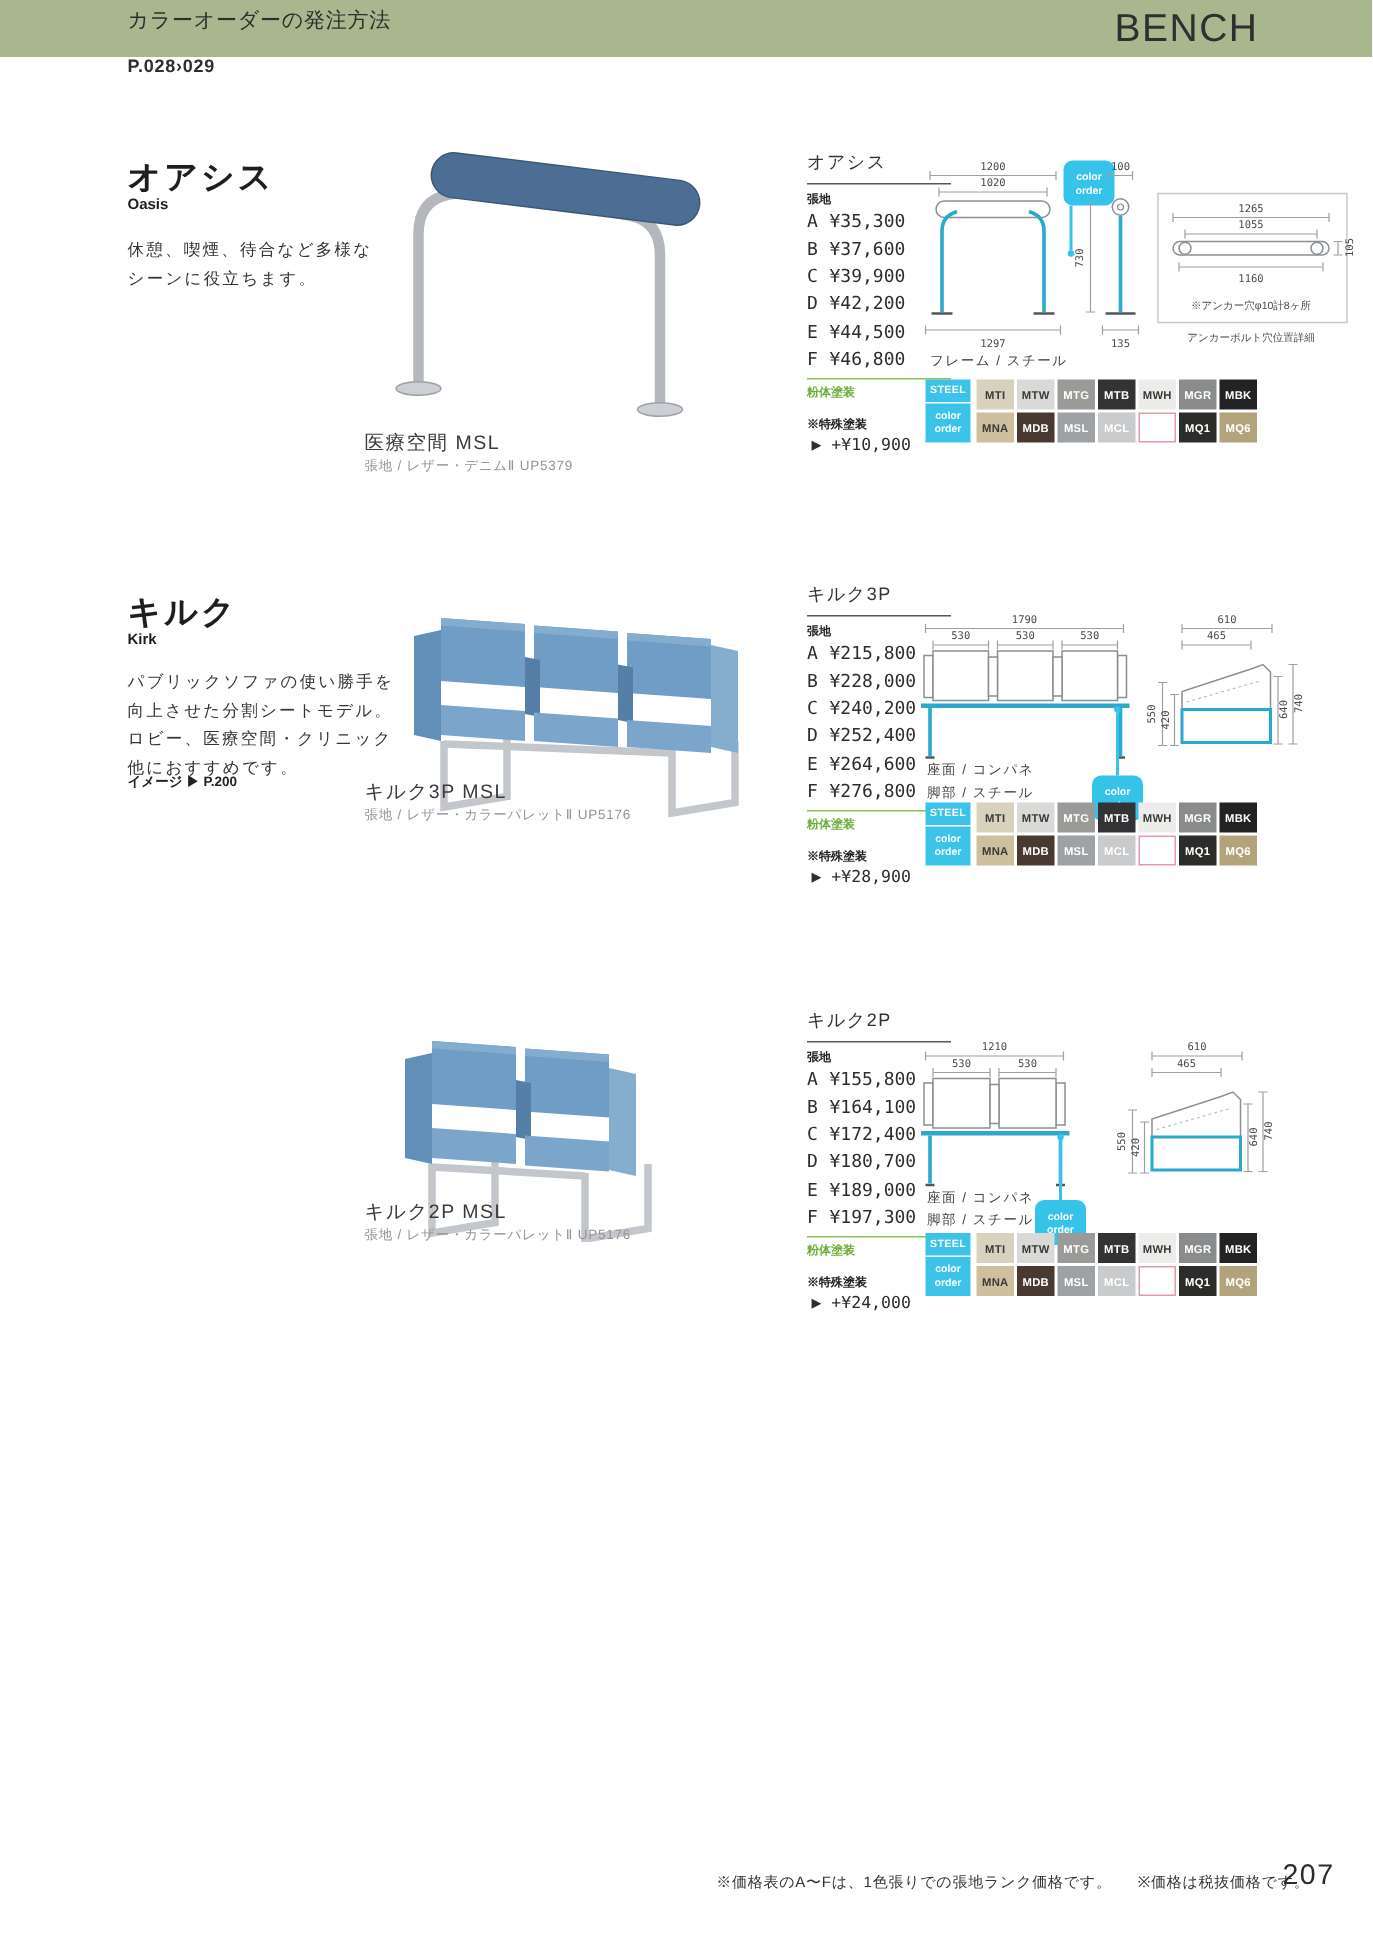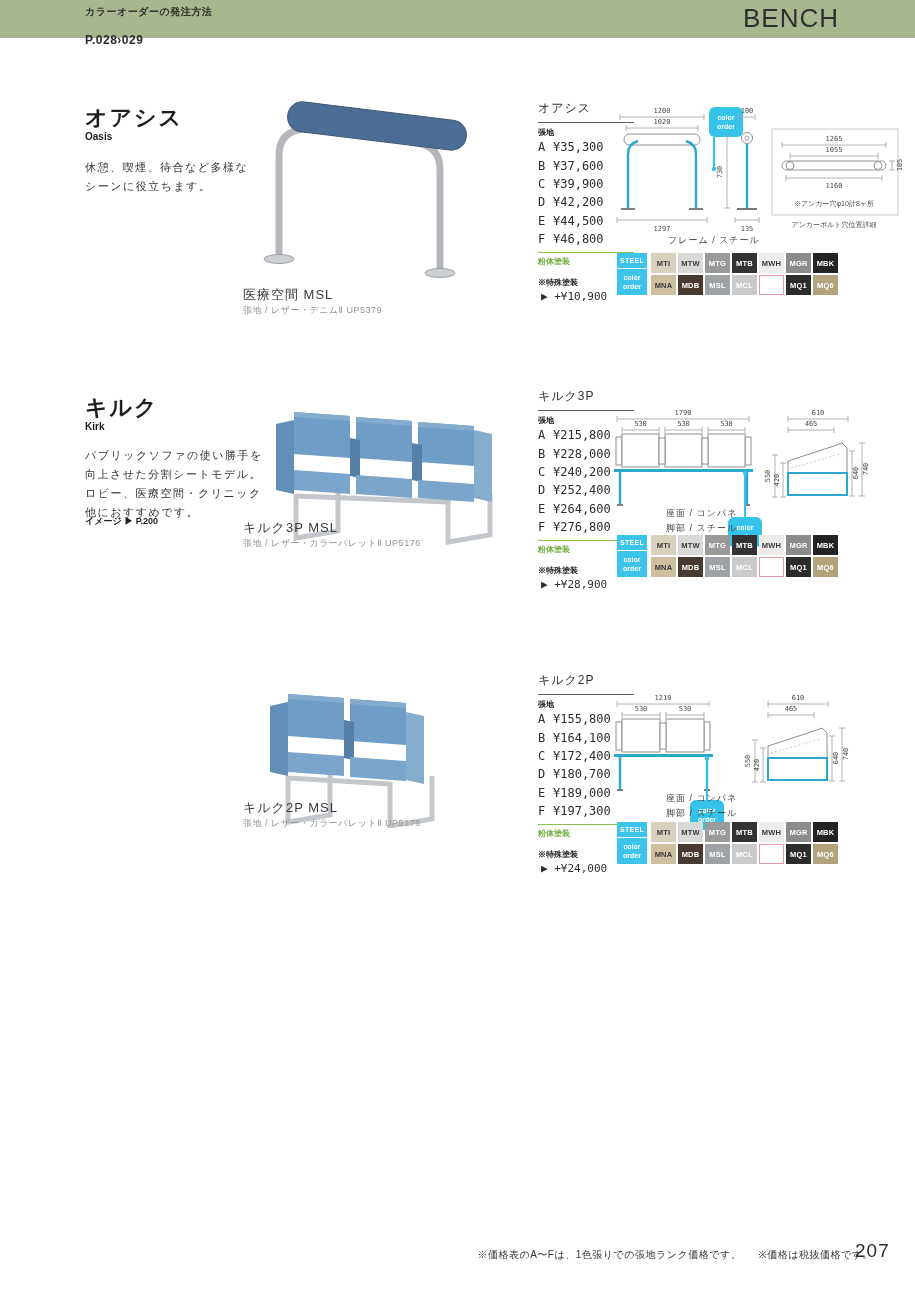--- a/index.html
+++ b/index.html
@@ -1,21 +1,21 @@
 <!DOCTYPE html>
 <html><head>
 <meta charset="utf-8">
 <style>
   html,body{margin:0;padding:0;background:#fff;}
   .page{position:relative;width:915px;height:1293px;background:#ffffff;overflow:hidden;
         font-family:"Liberation Sans",sans-serif;color:#333;}
   
   .header{position:absolute;left:0;top:0;width:915px;height:38px;background:#a9b78e;}
   .header-note{position:absolute;left:85px;top:5px;color:#2e2e2e;}
-  .hn1{font-size:10px;letter-spacing:.5px;font-weight:bold;}
+  .hn1{font-size:14px;letter-spacing:.5px;}
   .hn2{font-size:12px;font-weight:bold;letter-spacing:.5px;margin-top:14px;}
   .header-category{position:absolute;right:76px;top:3px;font-size:26px;letter-spacing:1px;color:#2f2f2f;}
   
   .product-title{position:absolute;font-size:22px;font-weight:bold;letter-spacing:2px;color:#1e1e1e;}
   .product-sub{position:absolute;font-size:10px;font-weight:bold;color:#1e1e1e;}
   .product-desc{position:absolute;font-size:11px;line-height:19px;letter-spacing:1.5px;color:#333;}
   .image-ref{position:absolute;font-size:9px;font-weight:bold;color:#222;}
   
   .caption{position:absolute;}
   .caption-name{font-size:13px;letter-spacing:1px;color:#3a3a3a;}
@@ -36,21 +36,21 @@
   .steel-block{width:30px;height:42px;background:#3cc3e9;color:#fff;font-weight:bold;
                text-align:center;display:flex;flex-direction:column;margin-right:4px;}
   .steel-top{height:15px;line-height:15px;font-size:7px;border-bottom:1px solid #fff;letter-spacing:.3px;}
   .steel-bottom{flex:1;font-size:7px;line-height:9px;padding-top:4px;}
   .swatch-grid{display:grid;grid-template-columns:repeat(7,25px);grid-auto-rows:20px;gap:2px;}
   .swatch{display:flex;align-items:center;justify-content:center;
           font-size:7.5px;font-weight:bold;letter-spacing:.2px;box-sizing:border-box;}
   .swatch.crossed{border:1px solid #e798a6;
      background-image:linear-gradient(to top right,transparent 45%,#cf4f66 45%,#cf4f66 55%,transparent 55%);}
   .note{position:absolute;font-size:10px;letter-spacing:.5px;color:#333;}
-  .material-label{position:absolute;font-size:9px;letter-spacing:1px;line-height:15px;color:#444;margin-left:48px;}
+  .material-label{position:absolute;font-size:9px;letter-spacing:1px;line-height:15px;color:#444;}
   
   .diagram{position:absolute;}
   svg text{font-family:"DejaVu Sans Mono",monospace;font-size:7px;fill:#4a4a4a;}
   svg text.jtext{font-family:"Liberation Sans",sans-serif;}
   .dim{stroke:#9aa0a4;stroke-width:.8;fill:none;}
   .outline{stroke:#8a8f93;stroke-width:1;fill:#fff;}
   .teal{stroke:#2aa9cd;stroke-width:2.4;fill:none;}
   .tealfill{fill:#2aa9cd;}
   .tealbox{stroke:#2aa9cd;stroke-width:2;fill:#fff;}
   .base{stroke:#555;stroke-width:1.6;fill:none;}

